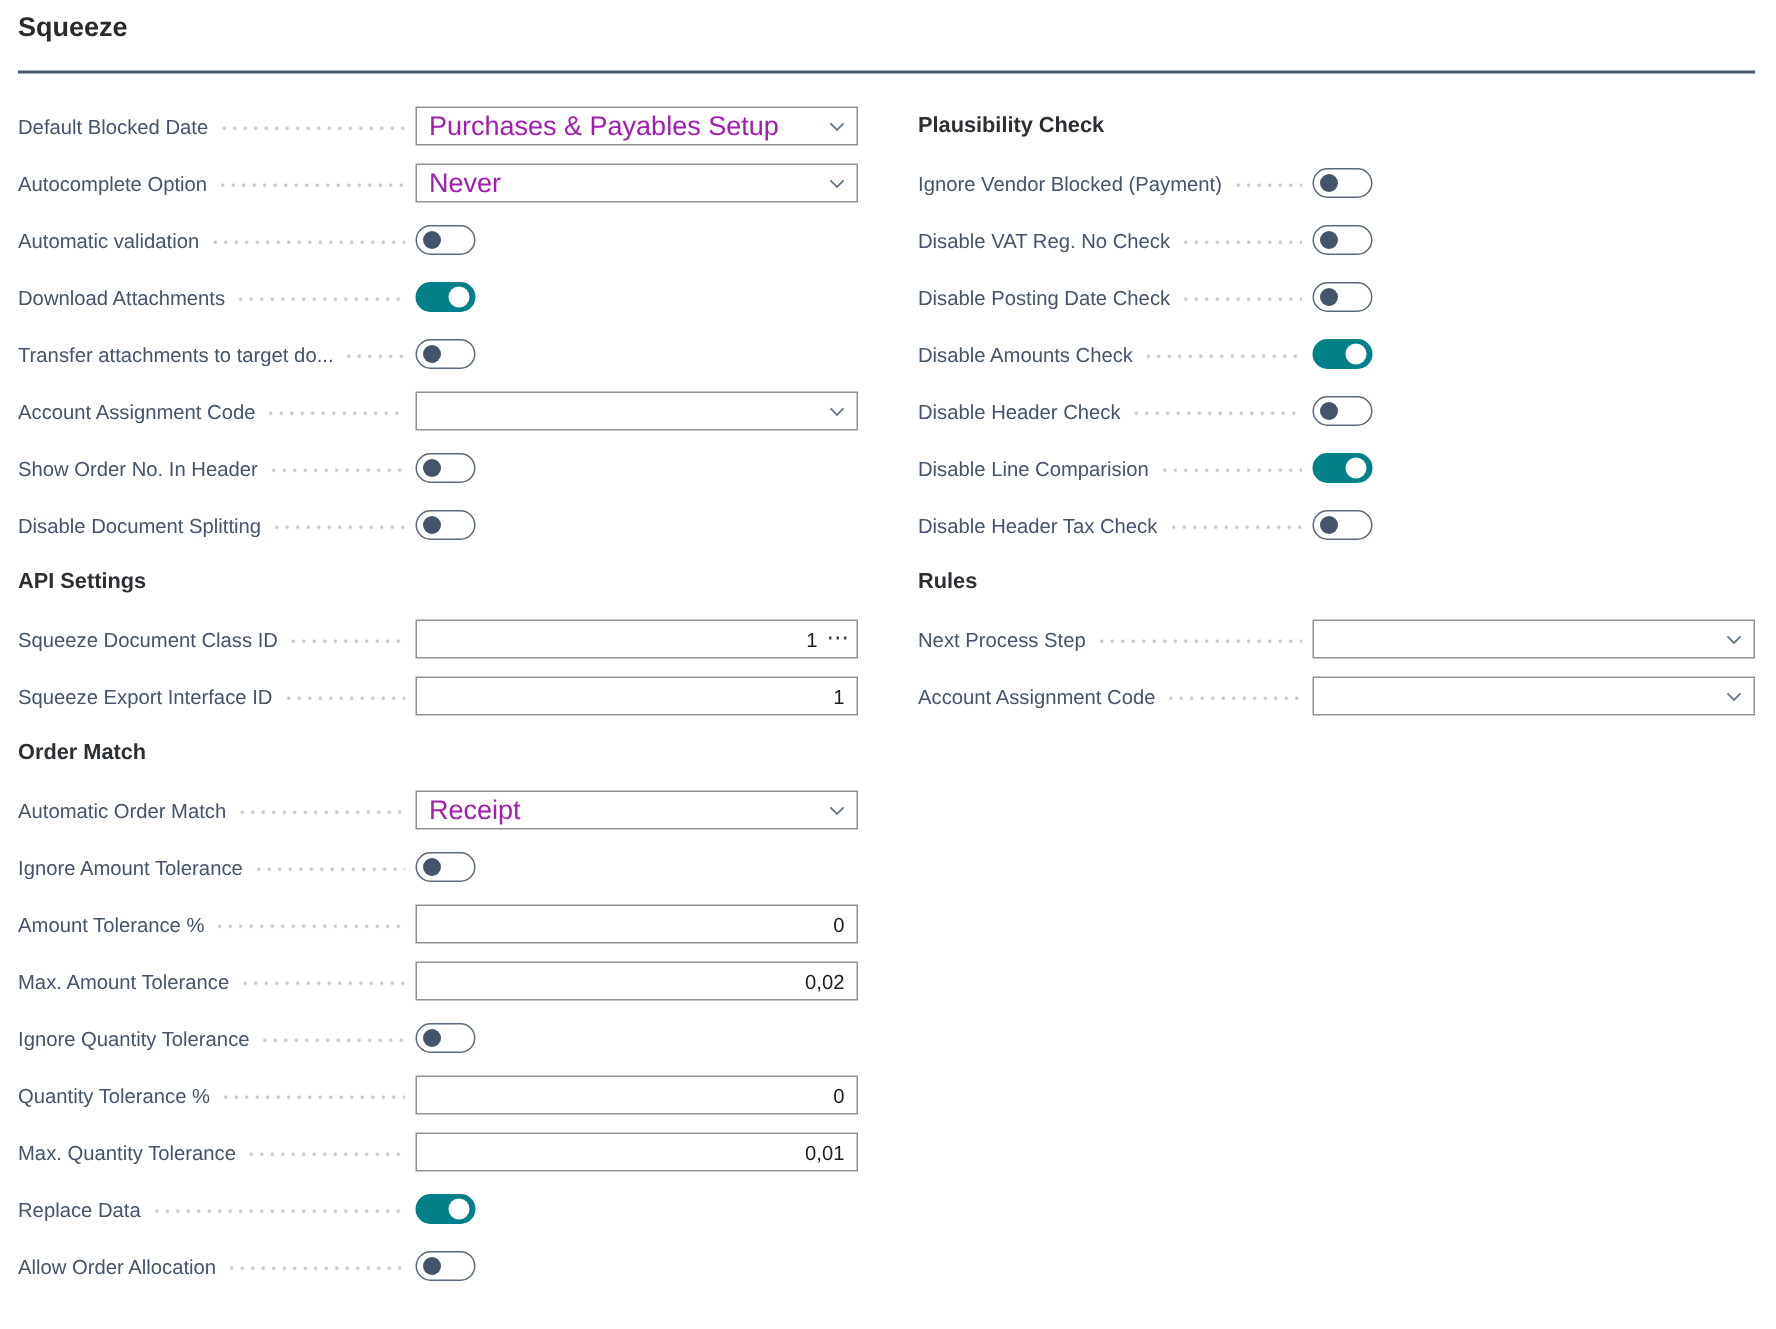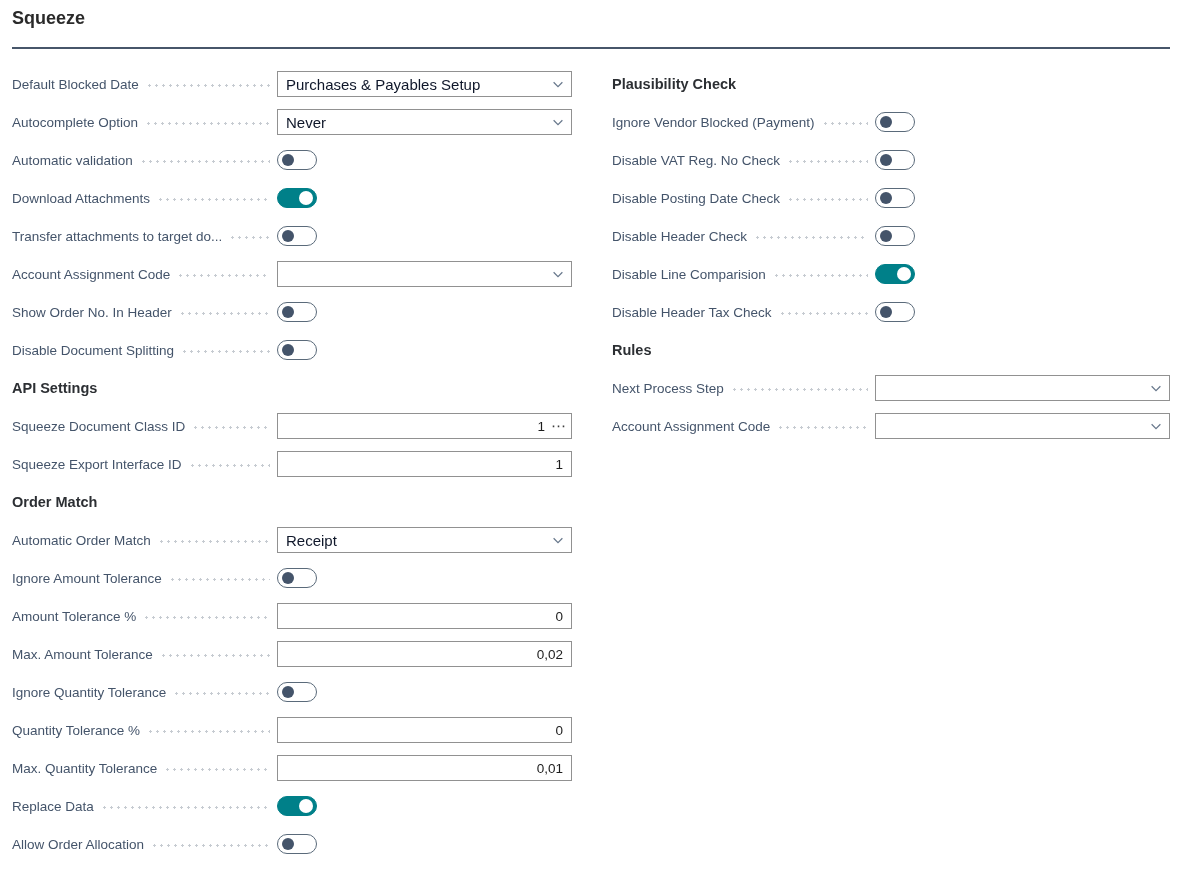--- a/index.html
+++ b/index.html
@@ -34,21 +34,21 @@
   .control { width: 295px; flex: none; display: flex; align-items: center; }
 
   .section-row { height: 38px; display: flex; align-items: center; }
   .section-label { font-size: 14.5px; font-weight: 600; color: #2c2f33; }
 
   .selectbox {
     width: 100%; height: 26px; border: 1px solid #919191; background: #fff;
     display: flex; align-items: center; padding: 0 6px 0 8px; cursor: pointer;
   }
   .selectbox .sel-text {
-    flex: 1; font-size: 15px; color: #0f172a; white-space: nowrap; overflow: hidden;
+    flex: 1; font-size: 18px; color: #a21caf; white-space: nowrap; overflow: hidden;
   }
   .chevron { flex: none; display: flex; align-items: center; }
 
   .field {
     width: 100%; height: 26px; border: 1px solid #919191; background: #fff;
     display: flex; align-items: center;
   }
   .field input {
     flex: 1; width: 100%; border: none; outline: none; background: transparent;
     font-family: "Liberation Sans", sans-serif; font-size: 13.5px; color: #1d1d1d;
@@ -337,20 +337,29 @@
         <span class="label">Disable Posting Date Check</span>
         <span class="leader"></span>
         <span class="control">
           <span class="toggle" data-state="off">
               <span class="knob"></span>
             </span>
         </span>
       </div>
 
 
+      <div class="row">
+        <span class="label">Disable Amounts Check</span>
+        <span class="leader"></span>
+        <span class="control">
+          <span class="toggle" data-state="on">
+              <span class="knob"></span>
+            </span>
+        </span>
+      </div>
 
       <div class="row">
         <span class="label">Disable Header Check</span>
         <span class="leader"></span>
         <span class="control">
           <span class="toggle" data-state="off">
               <span class="knob"></span>
             </span>
         </span>
       </div>

